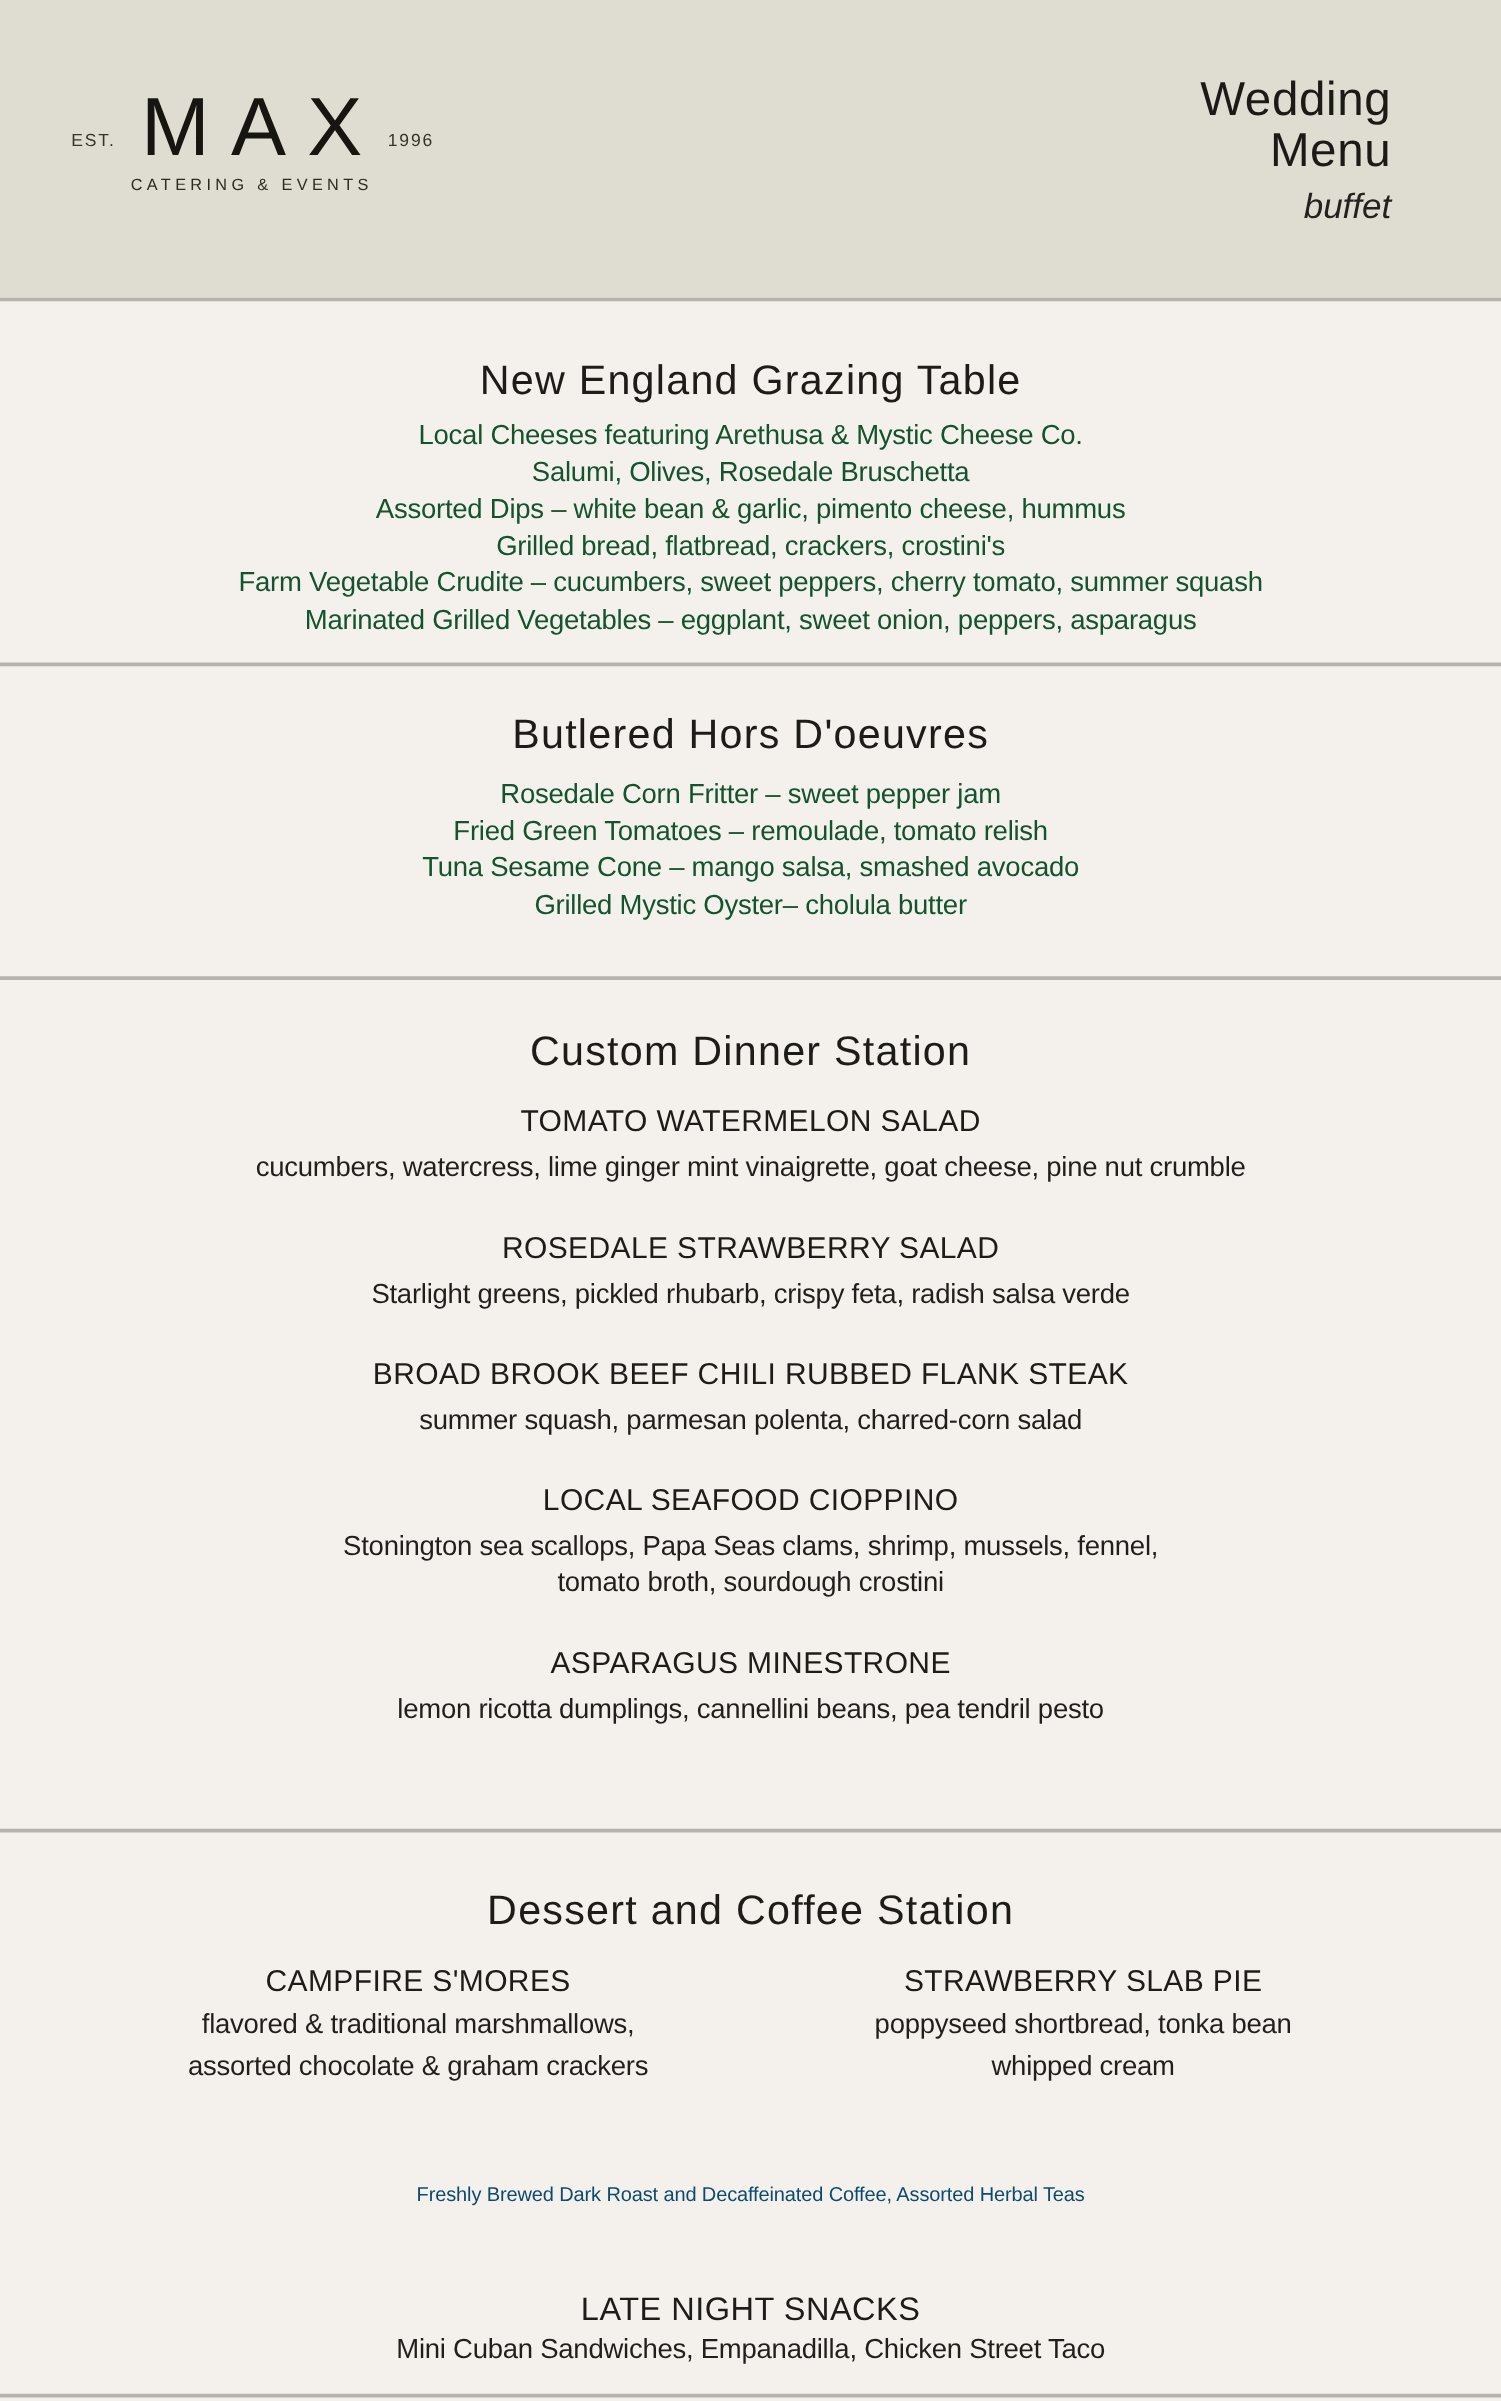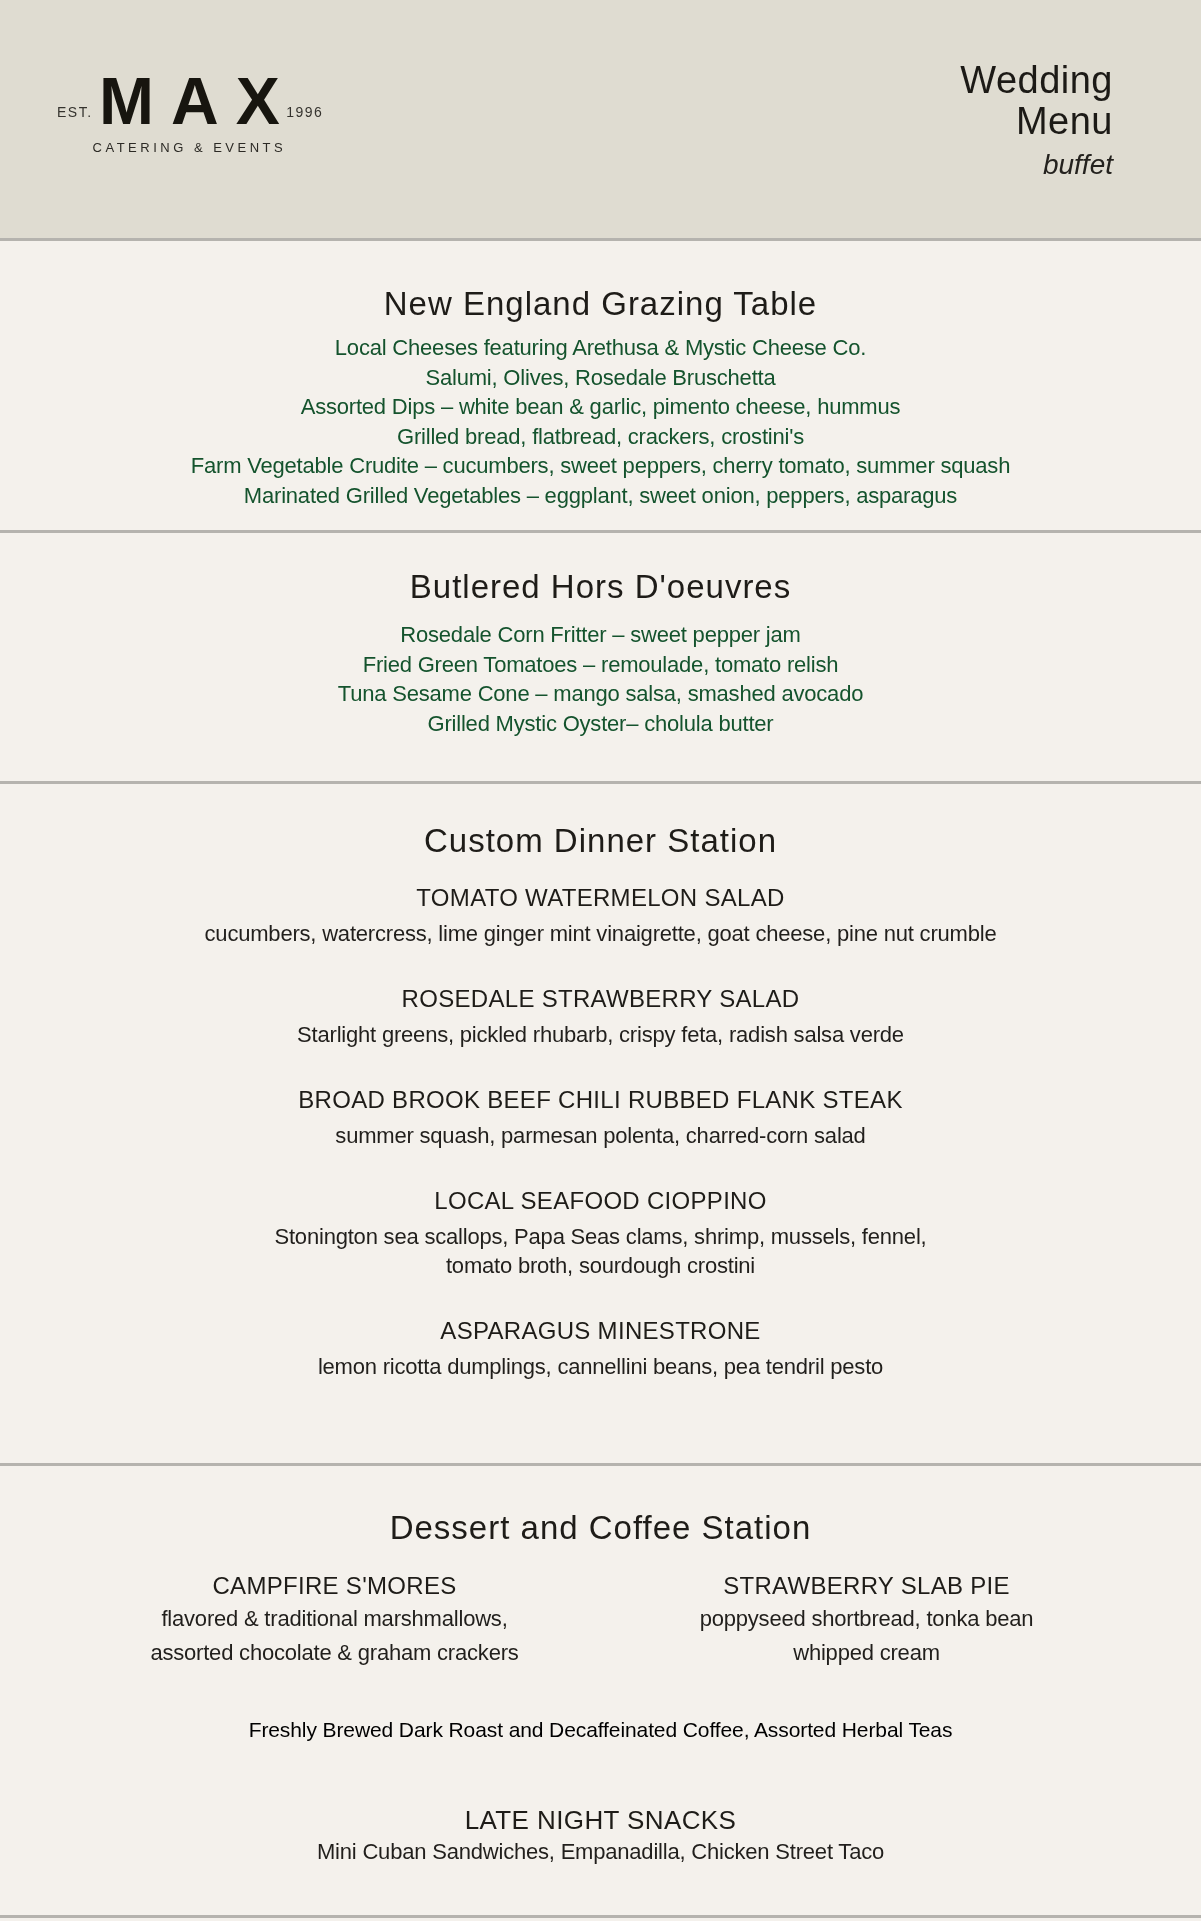--- a/index.html
+++ b/index.html
@@ -14,27 +14,27 @@
     overflow: hidden;
   }
 
   
   .header {
     position: relative;
     height: 238px;
     background: #dfdcd1;
   }
   .logo { position: absolute; left: 57px; top: 68px; }
-  .logo-row { display: flex; align-items: center; }
+  .logo-row { display: flex; align-items: center; gap: 12px; }
   .logo-est, .logo-year {
     font-size: 14px; letter-spacing: 1.5px; color: #35332e; font-weight: 500;
   }
   .logo-mid { text-align: center; }
   .logo-max {
-    font-size: 66px; font-weight: 700; letter-spacing: 17px;
+    font-size: 66px; font-weight: 400; letter-spacing: 17px;
     color: #17150f; line-height: 1; margin-right: -17px;
     font-family: "Liberation Sans", sans-serif;
   }
   .logo-tagline {
     margin-top: 6px; font-size: 13px; letter-spacing: 3.5px;
     color: #2c2a25; font-weight: 500;
   }
   .title-block { position: absolute; right: 88px; top: 60px; text-align: right; }
   .title-line { font-size: 38px; line-height: 41px; color: #1c1a16; letter-spacing: 0.5px; }
   .menu-subtitle { margin-top: 7px; font-size: 28px; font-style: italic; color: #24221e; }
@@ -75,22 +75,22 @@
 
   .sec-dessert .section-title { margin-top: 45px; }
   .dessert-columns {
     margin: 27px auto 0 auto;
     width: 1006px;
     display: flex; gap: 58px;
   }
   .dessert-column { width: 480px; text-align: center; }
   .dessert-column .course-desc { margin-top: 4px; line-height: 29.5px; }
   .coffee-note {
-    margin: 50px 0 0 0; font-size: 21px; line-height: 26px;
-    letter-spacing: -0.1px; color: #000000;
+    margin: 77px 0 0 0; font-size: 16px; line-height: 26px;
+    letter-spacing: -0.1px; color: #0c4a6e;
   }
   .late-night-name {
     margin: 62px 0 0 0; font-size: 26px; font-weight: 400;
     letter-spacing: 0.4px; line-height: 30px; color: #1e1c18;
   }
   .late-night-desc { margin: 2px 0 0 0; font-size: 22px; line-height: 29px; letter-spacing: -0.2px; }
 </style>
 </head>
 <body>
 

